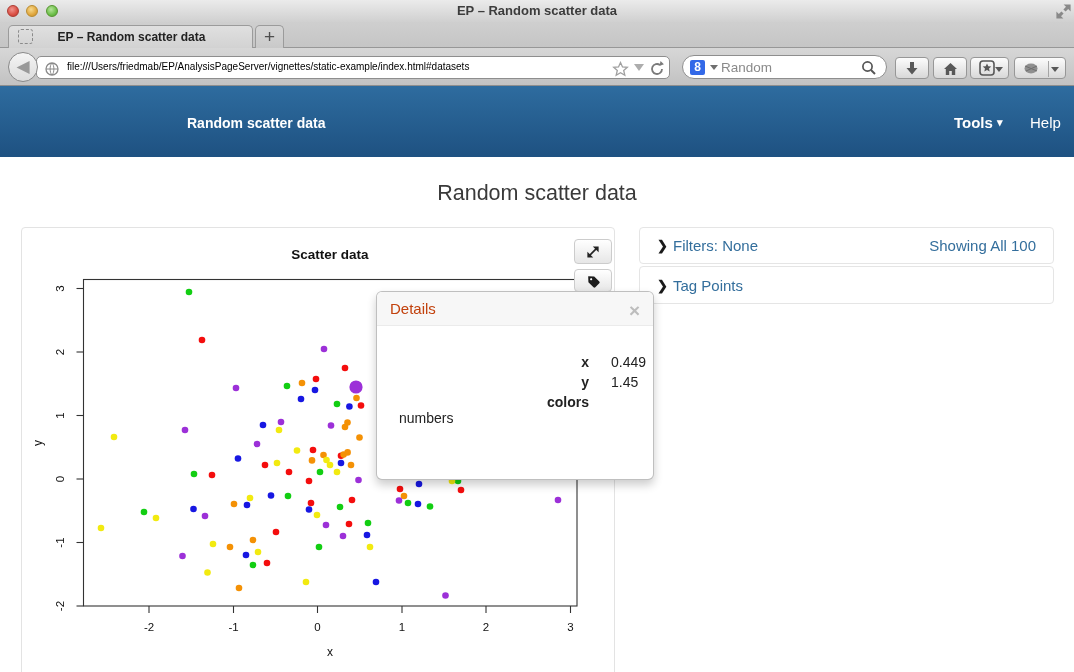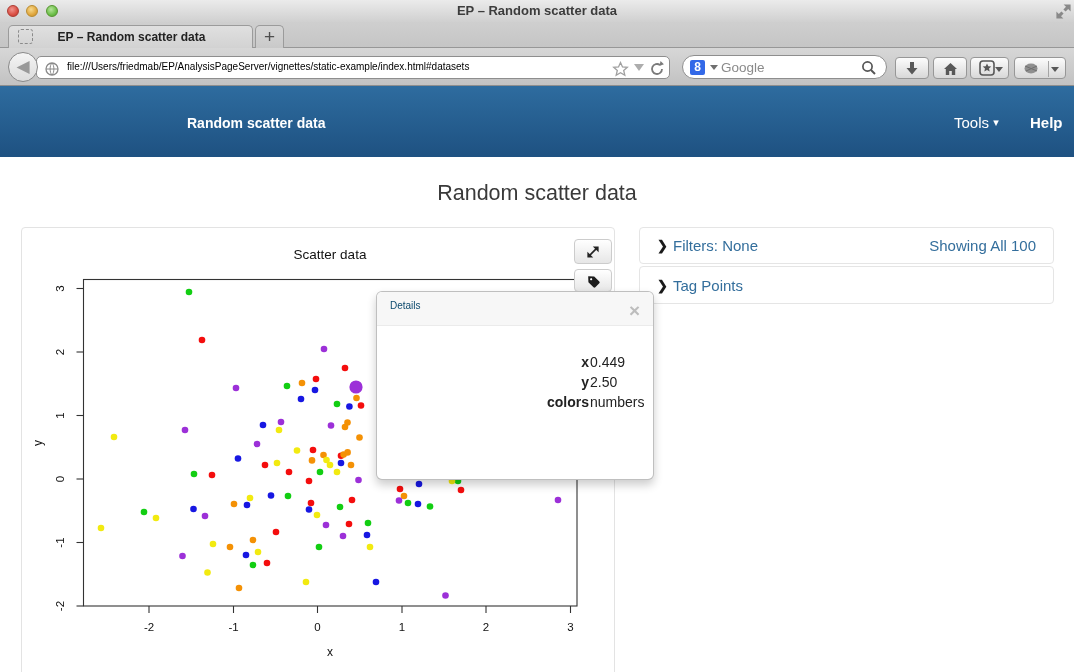--- a/index.html
+++ b/index.html
@@ -17,39 +17,39 @@
 #toolbar{left:0;top:48px;width:1074px;height:38px;background:linear-gradient(#d7d7d7,#c2c2c2);border-bottom:1px solid #8e8e8e}
 #backbtn{left:8px;top:4px;width:30px;height:30px;border-radius:50%;background:linear-gradient(#f5f5f5,#dcdcdc);border:1.5px solid #8a8a8a;color:#999;text-align:center;font-size:17px;line-height:27px;z-index:3}
 #urlfield{left:36px;top:8px;width:634px;height:23px;background:#fff;border:1px solid #8e8e8e;border-radius:5px}
 #urltext{left:30px;top:3.5px;font-size:10px;color:#000;white-space:nowrap}
 #searchfield{left:682px;top:7px;width:205px;height:24px;background:#fff;border:1px solid #8e8e8e;border-radius:12px}
 .tbtn{top:9px;height:22px;background:linear-gradient(#fcfcfc,#d8d8d8);border:1px solid #979797;border-radius:4px;color:#4a4a4a;text-align:center}
 
 #navbar{left:0;top:86px;width:1074px;height:71px;background:linear-gradient(#2e6c9f,#1e5181)}
 #brand{left:3px;top:25px;font-size:20px;color:#fff}
 #navlink{left:187px;top:29px;font-size:14px;font-weight:bold;color:#fff}
-#tools{left:954px;top:28px;font-size:15px;font-weight:normal;color:#fff}
-#help{left:1030px;top:28px;font-size:15px;font-weight:bold;color:#fff}
+#tools{left:954px;top:28px;font-size:15px;font-weight:bold;color:#fff}
+#help{left:1030px;top:28px;font-size:15px;font-weight:normal;color:#fff}
 
 #h1{left:0;top:181px;width:1074px;text-align:center;font-size:21.5px;color:#3a3a3a}
 #leftpanel{left:21px;top:227px;width:594px;height:470px;border:1px solid #e3e3e3;border-radius:4px}
-#plottitle{left:33px;top:247px;width:594px;text-align:center;font-size:13.5px;font-weight:normal;color:#111}
+#plottitle{left:33px;top:247px;width:594px;text-align:center;font-size:13.5px;font-weight:bold;color:#111}
 .panelbtn{left:574px;width:38px;text-align:center;background:linear-gradient(#fff,#e6e6e6);border:1px solid #ccc;border-radius:4px}
 #box1,#box2{left:639px;width:415px;border:1px solid #e5e5e5;border-radius:4px;background:#fff}
 #box1{top:227px;height:37px}
 #box2{top:266px;height:38px}
 .chev{font-size:13px;font-weight:bold;color:#1a1a1a}
 .acclink{font-size:15px;color:#336e9c}
 
 #pop{left:376px;top:291px;width:278px;height:189px;background:#fff;border:1px solid rgba(0,0,0,.25);border-radius:6px;box-shadow:0 5px 10px rgba(0,0,0,.2)}
 #pophead{left:0;top:0;width:276px;height:34px;background:#f7f7f7;border-bottom:1px solid #ebebeb;border-radius:5px 5px 0 0}
 #popx{right:13px;top:8px;font-size:19px;font-weight:bold;color:#bdbdbd}
 .prow{height:19.8px;font-size:14px;color:#222}
 .plab{display:inline-block;width:212px;text-align:right;font-weight:bold}
-.pval{margin-left:1px}
+.pval{margin-left:22px}
 </style></head><body>
 
 <div class="abs" id="titlebar">
   <div class="abs light" style="left:7px;background:radial-gradient(circle at 40% 35%,#f0938c,#da4f44 60%,#b8382e);border:0.5px solid #ad3b32"></div>
   <div class="abs light" style="left:26px;background:radial-gradient(circle at 40% 35%,#f7d98c,#e0a73e 60%,#c2892c);border:0.5px solid #b98b2f"></div>
   <div class="abs light" style="left:46px;background:radial-gradient(circle at 40% 35%,#b5e39a,#6cbf48 60%,#4f9c33);border:0.5px solid #55942f"></div>
   <div class="abs" id="title">EP – Random scatter data</div>
   <svg class="abs" style="left:1056px;top:4px" width="15" height="15" viewBox="0 0 15 15">
       <g fill="#898989">
         <path d="M7.6 0.4h7v7l-2.4-2.4-2.6 2.6-2.2-2.2 2.6-2.6z"></path>
@@ -79,21 +79,21 @@
       </svg>
     <div class="abs" style="left:597px;top:7px;width:0;height:0;border-left:5px solid transparent;border-right:5px solid transparent;border-top:7px solid #adadad"></div>
     <svg class="abs" style="left:612px;top:4px" width="16" height="16" viewBox="0 0 16 16">
         <path d="M13 8a5 5 0 1 1-2-4" fill="none" stroke="#7a7a7a" stroke-width="1.8"></path>
         <path d="M11 0l4 2.5-4 2.5z" fill="#7a7a7a" transform="rotate(12 11 2.5)"></path>
       </svg>
   </div>
   <div class="abs" id="searchfield">
     <div class="abs" style="left:7px;top:4px;width:15px;height:15px;background:#3369e8;border-radius:2px;color:#fff;font-size:12px;font-weight:bold;text-align:center;line-height:15px">8</div>
     <div class="abs" style="left:27px;top:9px;width:0;height:0;border-left:4px solid transparent;border-right:4px solid transparent;border-top:5px solid #6f6f6f"></div>
-    <div class="abs" style="left:38px;top:4px;font-size:13.5px;color:#8a8a8a">Google</div>
+    <div class="abs" style="left:38px;top:4px;font-size:13.5px;color:#8a8a8a">Random</div>
     <svg class="abs" style="left:178px;top:4px" width="16" height="16" viewBox="0 0 16 16">
         <circle cx="6.5" cy="6.5" r="4.6" fill="none" stroke="#555" stroke-width="1.7"></circle>
         <line x1="10" y1="10" x2="14" y2="14" stroke="#555" stroke-width="2"></line>
       </svg>
   </div>
   <div class="abs tbtn" style="left:895px;width:34px">
     <svg width="14" height="15" viewBox="0 0 14 15" style="margin-top:3px">
         <path d="M5 1h4v6h3.5L7 13.5 1.5 7H5z" fill="#585858"></path>
       </svg>
   </div>
@@ -272,21 +272,21 @@
   <span class="abs acclink" style="left:33px;top:9px">Filters: None</span>
   <span class="abs acclink" style="right:17px;top:9px">Showing All 100</span>
 </div>
 <div class="abs" id="box2">
   <span class="abs chev" style="left:17px;top:11px">❯</span>
   <span class="abs acclink" style="left:33px;top:10px">Tag Points</span>
 </div>
 
 <div class="abs" id="pop">
   <div class="abs" id="pophead">
-    <span class="abs" style="left:13px;top:8px;font-size:10px;color:#0c4a6e">Details</span>
+    <span class="abs" style="left:13px;top:8px;font-size:15px;color:#c2410c">Details</span>
     <span class="abs" id="popx">×</span>
   </div>
   <div class="abs" style="left:0;top:62px;width:278px">
     <div class="prow"><span class="plab">x</span><span class="pval">0.449</span></div>
-    <div class="prow"><span class="plab">y</span><span class="pval">2.50</span></div>
+    <div class="prow"><span class="plab">y</span><span class="pval">1.45</span></div>
     <div class="prow"><span class="plab">colors</span><span class="pval">numbers</span></div>
   </div>
 </div>
 
 </body></html>

